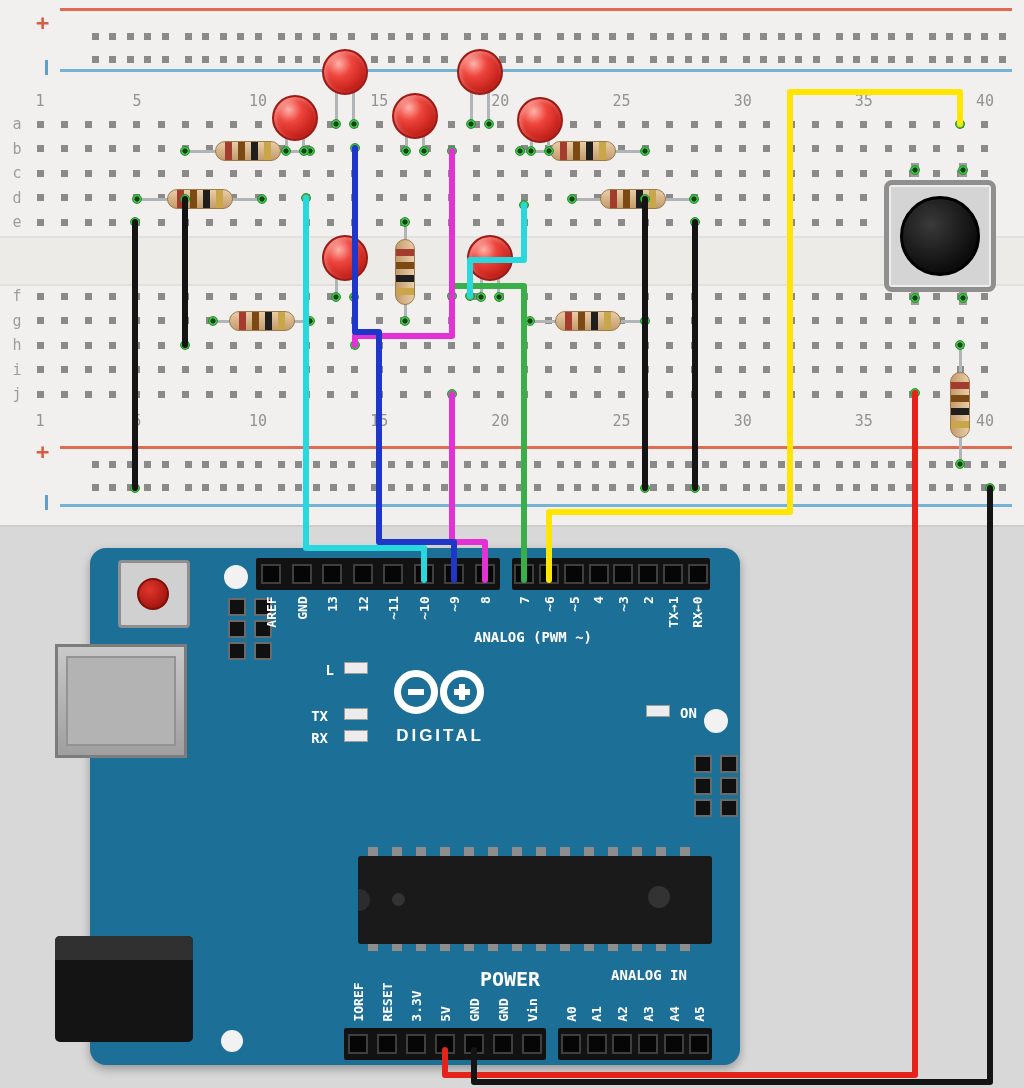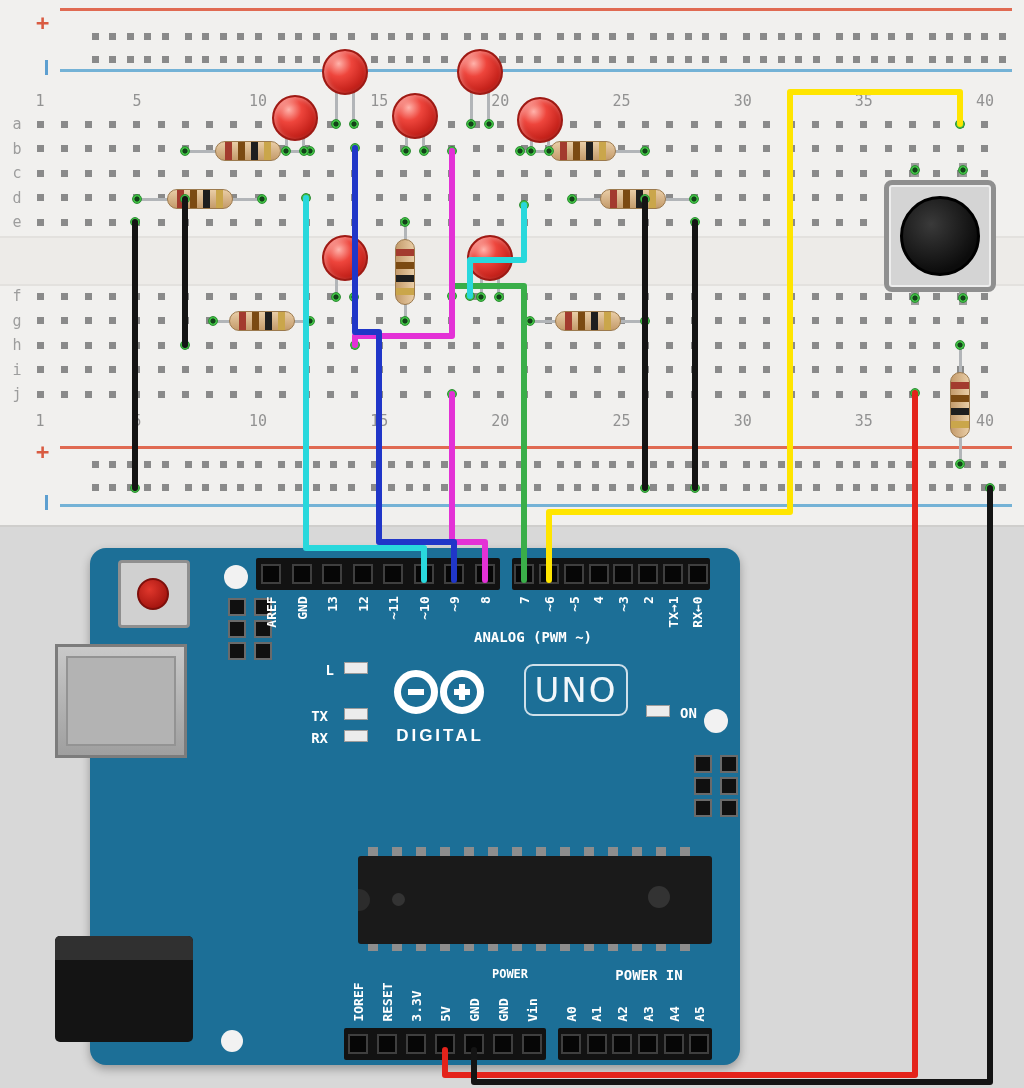--- a/index.html
+++ b/index.html
@@ -43,21 +43,21 @@
 #uno-box{position:absolute;left:524px;top:664px;width:104px;height:52px;border:2px solid #cfe0ea;border-radius:9px;z-index:12;display:flex;align-items:center;justify-content:center}
 #uno-text{color:#f2f7fa;font-family:"DejaVu Sans",sans-serif;font-size:34px;letter-spacing:2px}
 #digital-caption{position:absolute;left:413px;top:629px;width:240px;text-align:center;color:#fff;font-weight:bold;font-size:14px;z-index:13}
 .slabel{position:absolute;width:26px;text-align:right;color:#fff;font-weight:bold;font-size:14px;z-index:12}
 .sled{position:absolute;width:24px;height:12px;background:#ececec;border:1px solid #9c9c9c;z-index:12}
 #on-label{position:absolute;left:680px;top:705px;color:#fff;font-weight:bold;font-size:14px;z-index:12}
 #chip{position:absolute;left:358px;top:856px;width:354px;height:88px;background:#1a1a1a;border-radius:3px;z-index:12}
 .chip-teeth{position:absolute;left:368px;width:334px;height:10px;background:repeating-linear-gradient(90deg,#8d8d8d 0 10px,transparent 10px 24px);z-index:11}
 .chipdot{position:absolute;border-radius:50%;background:#333;z-index:13}
 #chip-notch{position:absolute;left:358px;top:889px;width:12px;height:22px;background:#2c2c2c;border-radius:0 11px 11px 0;z-index:13}
-#power-caption{position:absolute;left:468px;top:967px;width:84px;text-align:center;color:#fff;font-weight:bold;font-size:12px;z-index:12}
+#power-caption{position:absolute;left:468px;top:967px;width:84px;text-align:center;color:#fff;font-weight:bold;font-size:20px;z-index:12}
 #analog-caption{position:absolute;left:586px;top:967px;width:126px;text-align:center;color:#fff;font-weight:bold;font-size:14px;z-index:12}
 </style>
 </head>
 <body>
 
 <div id="scene">
 
   <div id="breadboard">
     <div class="rail red" style="top:8px"></div>
     <div class="rail blue" style="top:69px"></div>
@@ -82,43 +82,40 @@
   <div class="mhole" style="left:704px;top:709px;width:24px;height:24px"></div>
   <div class="mhole" style="left:221px;top:1030px;width:22px;height:22px"></div>
 
   <div class="logo-circle" style="left:394px;top:670px"></div>
   <div class="logo-circle" style="left:440px;top:670px"></div>
   <div class="logo-bar" style="left:408px;top:689px;width:16px;height:6px"></div>
   <div class="logo-bar" style="left:454px;top:689px;width:16px;height:6px"></div>
   <div class="logo-bar" style="left:459px;top:684px;width:6px;height:16px"></div>
 
   <div id="brand">DIGITAL</div>
-  <div id="uno-box">
-    <span id="uno-text">UNO</span>
-  </div>
   <div id="digital-caption">ANALOG (PWM ~)</div>
 
   <span class="slabel" style="left:308px;top:662px">L</span>
   <div class="sled" style="left:344px;top:662px"></div>
   <span class="slabel" style="left:302px;top:708px">TX</span>
   <div class="sled" style="left:344px;top:708px"></div>
   <span class="slabel" style="left:302px;top:730px">RX</span>
   <div class="sled" style="left:344px;top:730px"></div>
   <div class="sled" style="left:646px;top:705px"></div>
   <span id="on-label">ON</span>
 
   <div class="chip-teeth" style="top:847px"></div>
   <div class="chip-teeth" style="top:941px"></div>
   <div id="chip"></div>
   <div id="chip-notch"></div>
   <div class="chipdot" style="left:392px;top:893px;width:13px;height:13px"></div>
   <div class="chipdot" style="left:648px;top:886px;width:22px;height:22px"></div>
 
   <div id="power-caption">POWER</div>
-  <div id="analog-caption">POWER IN</div>
+  <div id="analog-caption">ANALOG IN</div>
 
   <svg id="wires" width="1024" height="1088">
       <polyline points="135,222 135,488" stroke="#141414" fill="none" stroke-width="6" stroke-linecap="round" stroke-linejoin="round"></polyline>
       <polyline points="185,199 185,345" stroke="#141414" fill="none" stroke-width="6" stroke-linecap="round" stroke-linejoin="round"></polyline>
       <polyline points="645,199 645,488" stroke="#141414" fill="none" stroke-width="6" stroke-linecap="round" stroke-linejoin="round"></polyline>
       <polyline points="695,222 695,488" stroke="#141414" fill="none" stroke-width="6" stroke-linecap="round" stroke-linejoin="round"></polyline>
       <polyline points="960,124 960,92 790,92 790,512 549,512 549,580" stroke="#ffe500" fill="none" stroke-width="6" stroke-linecap="round" stroke-linejoin="round"></polyline>
       <polyline points="452,296 452,286 524,286 524,580" stroke="#3aae49" fill="none" stroke-width="6" stroke-linecap="round" stroke-linejoin="round"></polyline>
       <polyline points="452,151 452,336 355,336 355,345" stroke="#e331d6" fill="none" stroke-width="6" stroke-linecap="round" stroke-linejoin="round"></polyline>
       <polyline points="452,394 452,542 485,542 485,580" stroke="#e331d6" fill="none" stroke-width="6" stroke-linecap="round" stroke-linejoin="round"></polyline>

